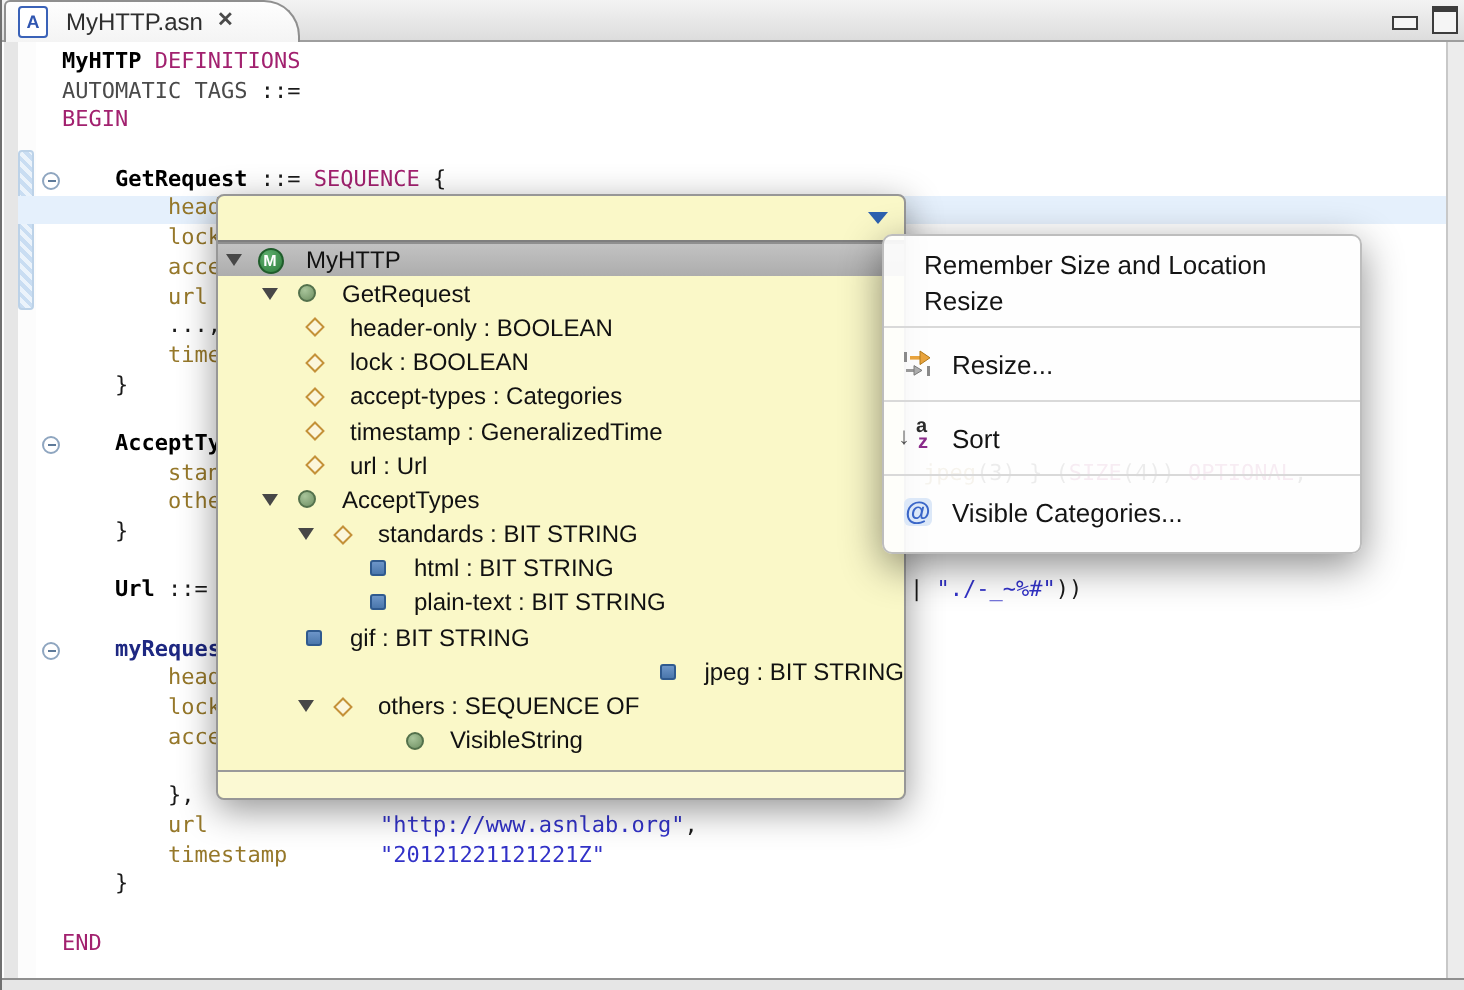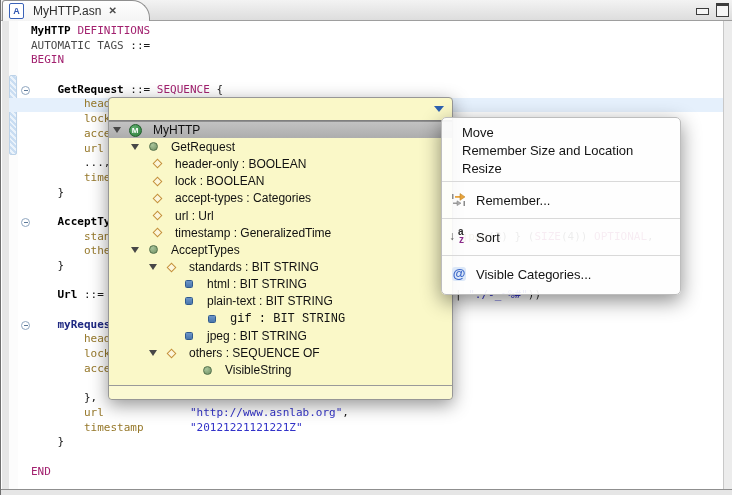--- a/index.html
+++ b/index.html
@@ -151,28 +151,28 @@
         <div class="tree-row" style="padding-left: 40px;">
           <div class="tw-icon">
             <div class="ico-field"></div>
           </div>
           <span class="tw-label">accept-types : Categories</span>
         </div>
         <div class="tree-row" style="padding-left: 40px;">
           <div class="tw-icon">
             <div class="ico-field"></div>
           </div>
+          <span class="tw-label">timestamp : GeneralizedTime</span>
+        </div>
+        <div class="tree-row" style="padding-left: 40px;">
+          <div class="tw-icon">
+            <div class="ico-field"></div>
+          </div>
           <span class="tw-label">url : Url</span>
         </div>
-        <div class="tree-row" style="padding-left: 40px;">
-          <div class="tw-icon">
-            <div class="ico-field"></div>
-          </div>
-          <span class="tw-label">timestamp : GeneralizedTime</span>
-        </div>
         <div class="tree-row" style="padding-left: 22px;">
           <div class="tw-arrow">
             <span></span>
           </div>
           <div class="tw-icon">
             <div class="ico-type"></div>
           </div>
           <span class="tw-label">AcceptTypes</span>
         </div>
         <div class="tree-row" style="padding-left: 40px;">
@@ -189,27 +189,27 @@
             <div class="ico-bit"></div>
           </div>
           <span class="tw-label">html : BIT STRING</span>
         </div>
         <div class="tree-row" style="padding-left: 72px;">
           <div class="tw-icon">
             <div class="ico-bit"></div>
           </div>
           <span class="tw-label">plain-text : BIT STRING</span>
         </div>
-        <div class="tree-row" style="padding-left: 95px; font-family: Liberation Mono, monospace;">
+        <div class="tree-row" style="padding-left: 40px;">
           <div class="tw-icon">
             <div class="ico-bit"></div>
           </div>
           <span class="tw-label">gif : BIT STRING</span>
         </div>
-        <div class="tree-row" style="padding-left: 72px;">
+        <div class="tree-row" style="padding-left: 72px; justify-content: flex-end;">
           <div class="tw-icon">
             <div class="ico-bit"></div>
           </div>
           <span class="tw-label">jpeg : BIT STRING</span>
         </div>
         <div class="tree-row" style="padding-left: 40px;">
           <div class="tw-arrow">
             <span></span>
           </div>
           <div class="tw-icon">
@@ -221,42 +221,39 @@
           <div class="tw-icon">
             <div class="ico-type"></div>
           </div>
           <span class="tw-label">VisibleString</span>
         </div>
       </div>
     <div class="popup-footer"></div>
   </div>
 
   <div class="context-menu" id="context-menu">
-      <div class="menu-item">
-        <span>Move</span>
-      </div>
       <div class="menu-item">
         <span>Remember Size and Location</span>
       </div>
       <div class="menu-item">
         <span>Resize</span>
       </div>
       <div class="menu-sep"></div>
       <div class="menu-item with-icon">
         <div class="mi-icon">
           <svg width="16" height="16" viewBox="0 0 16 16">
             <rect x="1" y="2" width="1.5" height="5" fill="#8A8A8A"></rect>
             <rect x="4" y="4" width="5" height="1.8" fill="#E8A33D"></rect>
             <polygon points="9,1.5 14,4.9 9,8.3" fill="#E8A33D" stroke="#B07818" stroke-width="0.5"></polygon>
             <rect x="2" y="10.5" width="4" height="1.5" fill="#9A9A9A"></rect>
             <polygon points="6,8.8 10,11.2 6,13.6" fill="#ADADAD" stroke="#7A7A7A" stroke-width="0.5"></polygon>
             <rect x="12.5" y="9" width="1.5" height="5" fill="#8A8A8A"></rect>
           </svg>
         </div>
-        <span>Remember...</span>
+        <span>Resize...</span>
       </div>
       <div class="menu-sep"></div>
       <div class="menu-item with-icon">
         <div class="mi-icon">
           <div class="icon-sort">
             <span class="s-arrow">↓</span>
             <span class="s-a">a</span>
             <span class="s-z">z</span>
           </div>
         </div>

